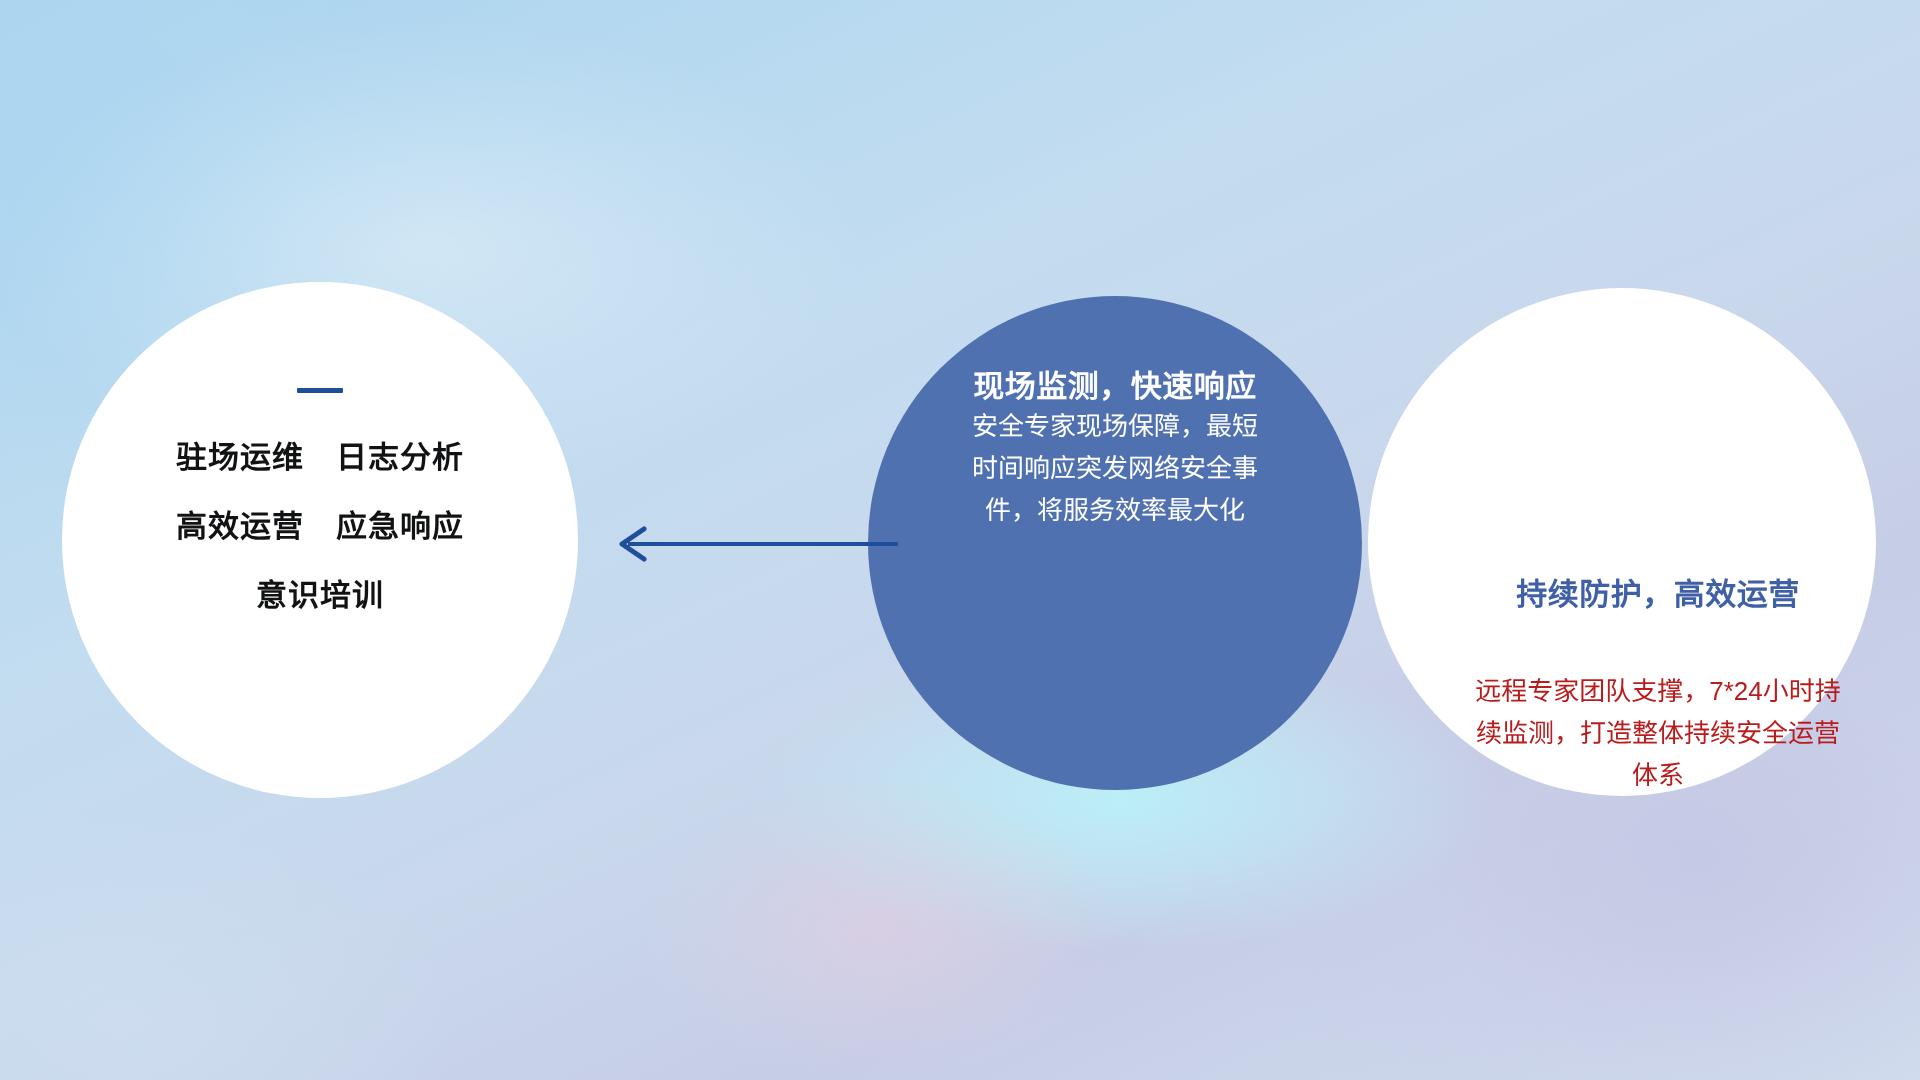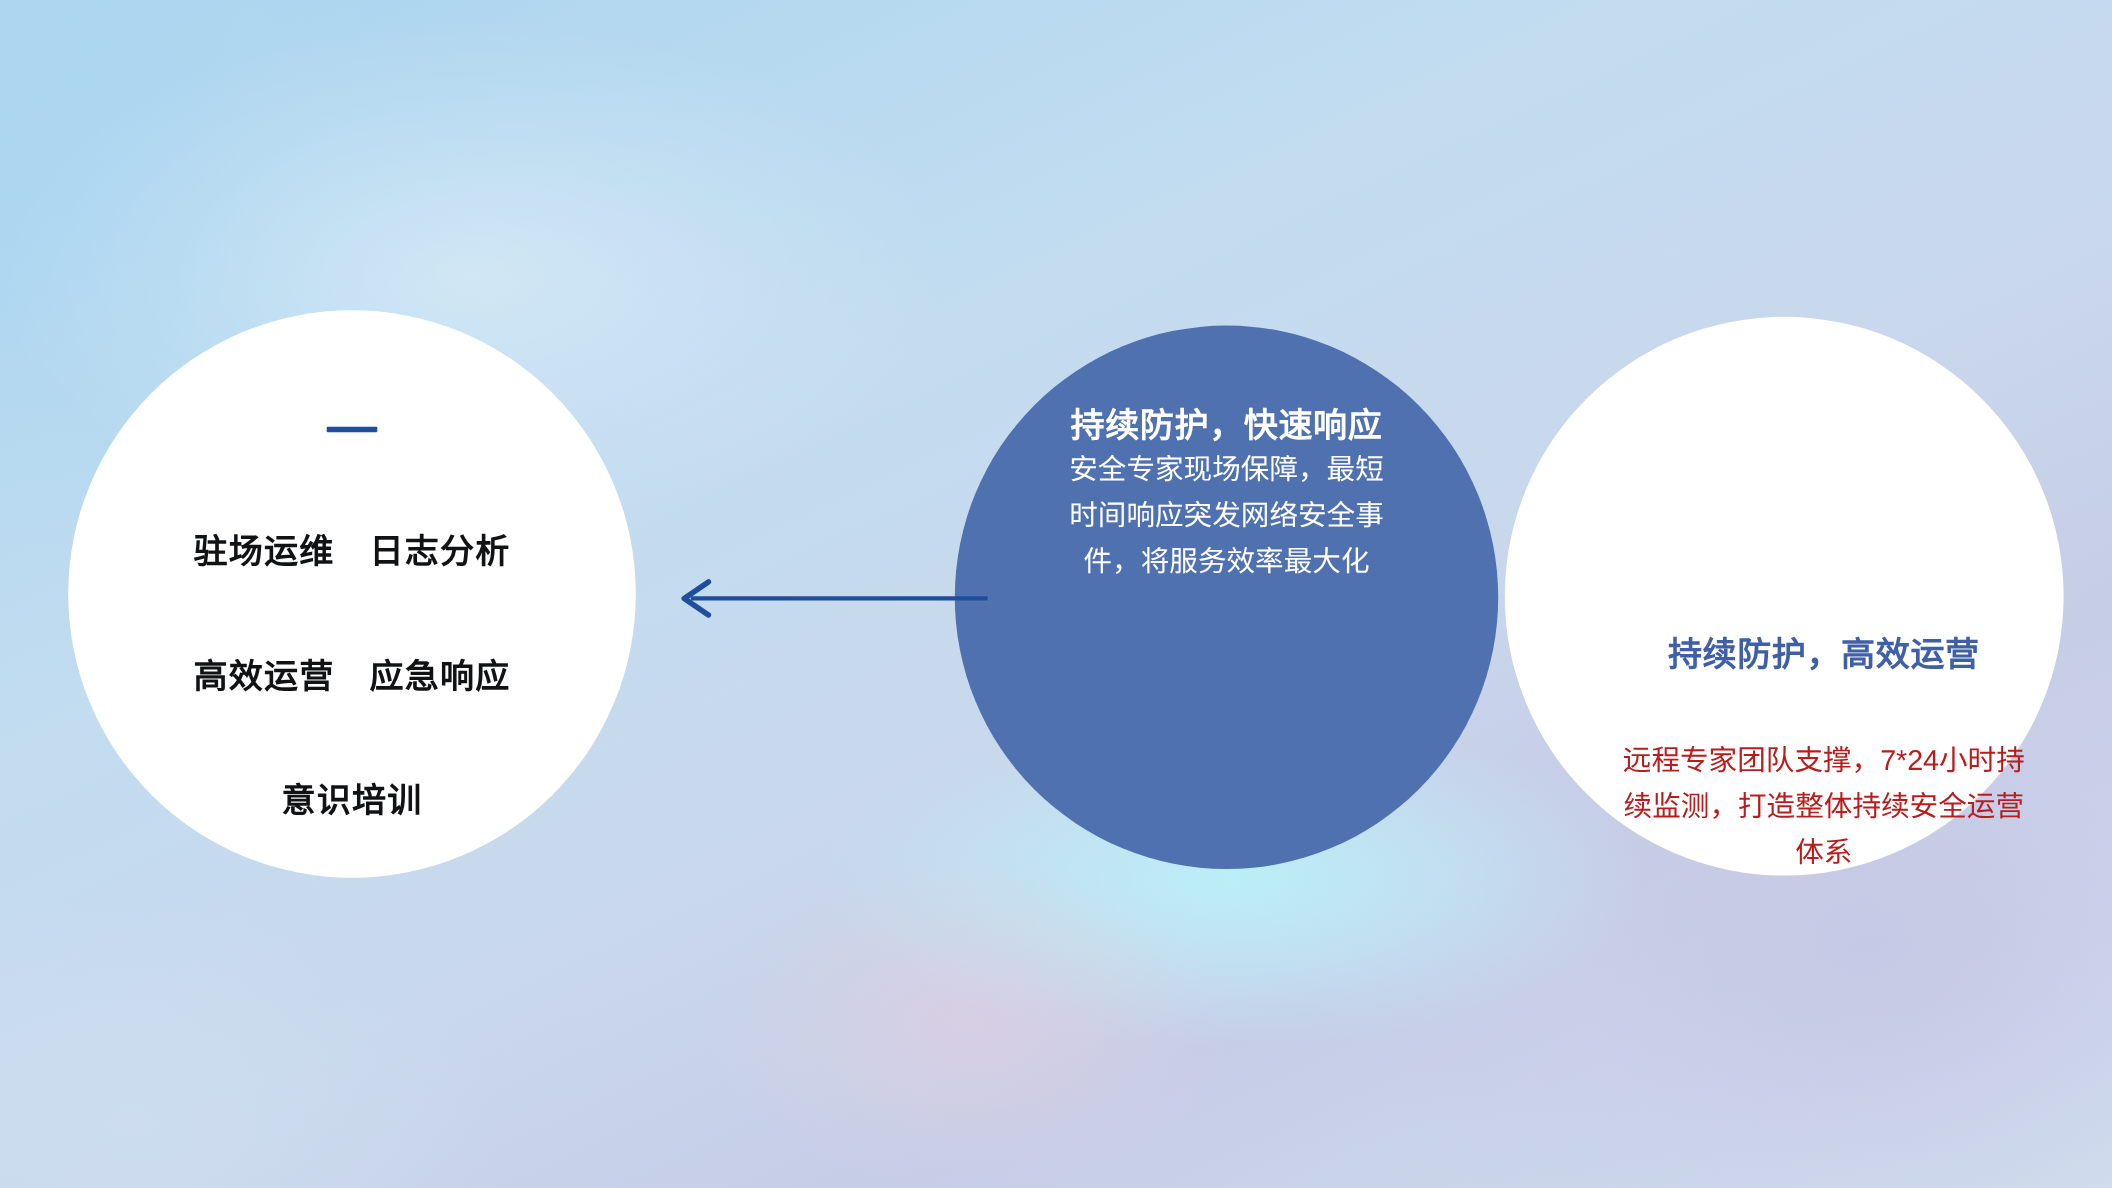--- a/index.html
+++ b/index.html
@@ -117,21 +117,20 @@
     top: 282px;
     width: 516px;
     height: 516px;
     display: flex;
     flex-direction: column;
     align-items: center;
     justify-content: flex-start;
     padding-top: 106px;
     box-sizing: border-box;
     text-align: center;
-    gap: 44px;
   }
   #left-accent {
     width: 46px;
     height: 5px;
     background: #1f4e9c;
     border-radius: 1px;
     margin-bottom: 49px;
   }
   .left-line {
     color: #111214;
@@ -246,21 +245,21 @@
   </div>
 
   <div id="left-content">
     <div id="left-accent"></div>
     <div class="left-line">驻场运维　日志分析</div>
     <div class="left-line">高效运营　应急响应</div>
     <div class="left-line">意识培训</div>
   </div>
 
   <div id="center-content">
-    <div id="center-title">持续防护，快速响应</div>
+    <div id="center-title">现场监测，快速响应</div>
     <div id="center-body">安全专家现场保障，最短时间响应突发网络安全事件，将服务效率最大化</div>
   </div>
 
   <div id="right-content">
     <div id="right-title">持续防护，高效运营</div>
     <div id="right-body">远程专家团队支撑，7*24小时持续监测，打造整体持续安全运营体系</div>
   </div>
 
 </div>
 

